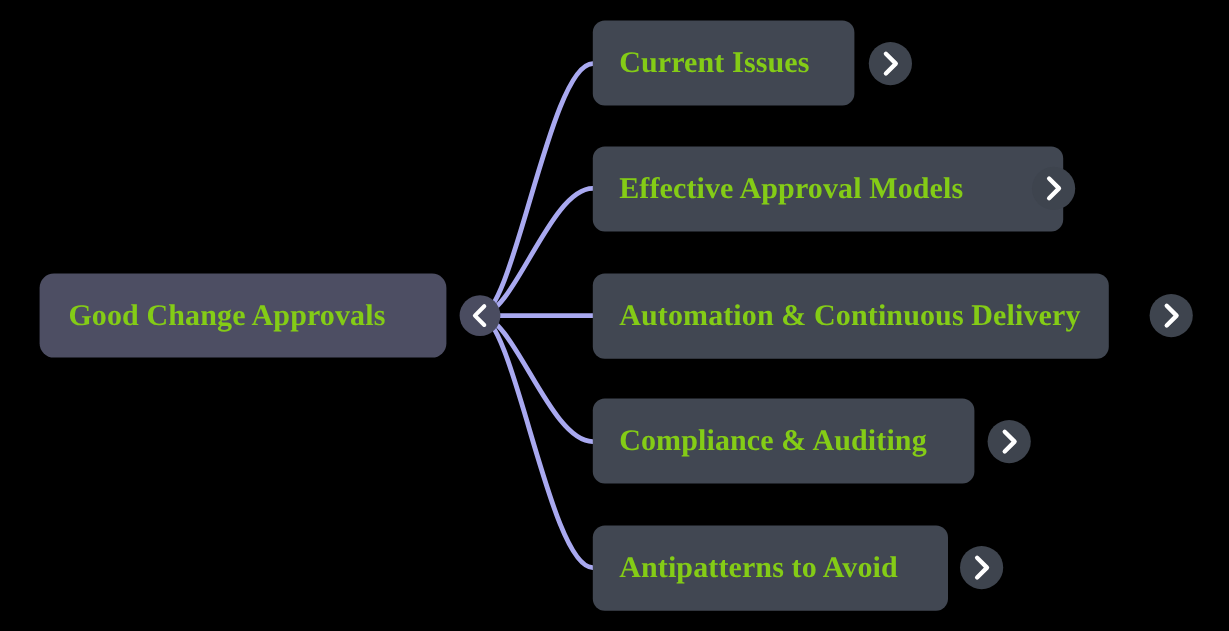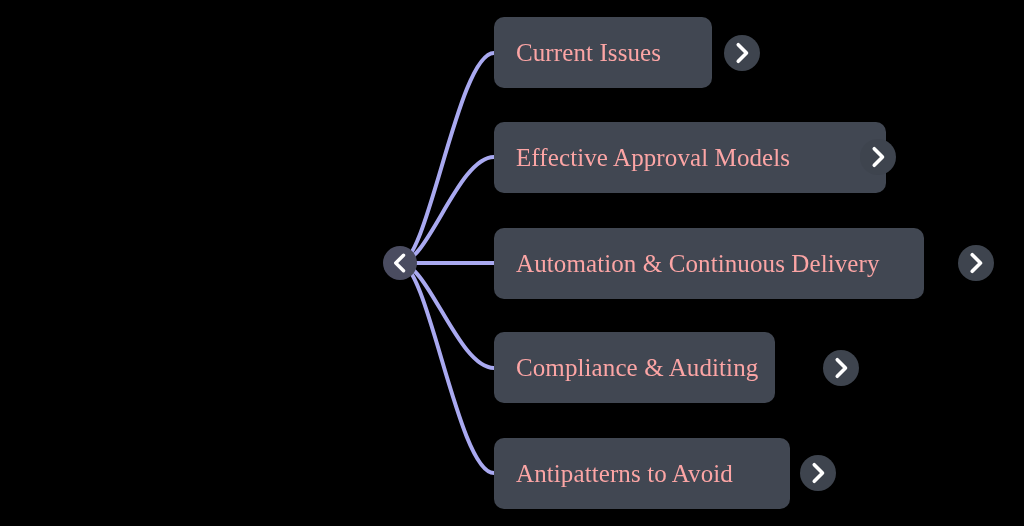--- a/index.html
+++ b/index.html
@@ -29,21 +29,22 @@
     display: flex;
     align-items: center;
     border-radius: 10px;
     color: #f4f4f6;
     white-space: nowrap;
   }
   .node-label {
     font-size: 25px;
     line-height: 1;
     letter-spacing: 0.1px;
-    color: #fca5a5;
+    color: #84cc16;
+    font-weight: bold;
   }
   .root-node {
     background: #4d4e63;
     border-radius: 12px;
     padding-left: 24px;
     padding-right: 24px;
   }
   .root-node .node-label {
     font-size: 25px;
   }
@@ -74,32 +75,35 @@
 <div id="canvas" style="background: rgb(0, 0, 0);">
 
   <svg id="links" width="1024" height="526" viewBox="0 0 1024 526">
       <path d="M400,263 C428.2,263 458.28,53 494,53" fill="none" stroke="#a9a9f0" stroke-width="4" stroke-linecap="round"></path>
       <path d="M400,263 C428.2,263 458.28,157 494,157" fill="none" stroke="#a9a9f0" stroke-width="4" stroke-linecap="round"></path>
       <path d="M400,263 L494,263" fill="none" stroke="#a9a9f0" stroke-width="4" stroke-linecap="round"></path>
       <path d="M400,263 C428.2,263 458.28,368 494,368" fill="none" stroke="#a9a9f0" stroke-width="4" stroke-linecap="round"></path>
       <path d="M400,263 C428.2,263 458.28,473 494,473" fill="none" stroke="#a9a9f0" stroke-width="4" stroke-linecap="round"></path>
     </svg>
 
+  <div class="node root-node" id="root-node" style="left: 33px; top: 228px; width: 339px; height: 70px; background: rgb(77, 78, 99);">
+    <span class="node-label">Good Change Approvals</span>
+  </div>
 
   <div id="children-layer">
       <div class="node child-node" style="left: 494px; top: 17px; width: 218px; height: 71px; background: rgb(65, 71, 82);">
         <span class="node-label">Current Issues</span>
       </div>
       <div class="node child-node" style="left: 494px; top: 122px; width: 392px; height: 71px; background: rgb(65, 71, 82);">
         <span class="node-label">Effective Approval Models</span>
       </div>
       <div class="node child-node" style="left: 494px; top: 228px; width: 430px; height: 71px; background: rgb(65, 71, 82);">
         <span class="node-label">Automation &amp; Continuous Delivery</span>
       </div>
-      <div class="node child-node" style="left: 494px; top: 332px; width: 281px; height: 71px; background: rgb(65, 71, 82);">
+      <div class="node child-node" style="left: 494px; top: 332px; width: 318px; height: 71px; background: rgb(65, 71, 82);">
         <span class="node-label">Compliance &amp; Auditing</span>
       </div>
       <div class="node child-node" style="left: 494px; top: 438px; width: 296px; height: 71px; background: rgb(65, 71, 82);">
         <span class="node-label">Antipatterns to Avoid</span>
       </div>
     </div>
   <div id="toggle-layer">
       <div class="toggle" style="left: 383px; top: 246px; width: 34px; height: 34px; background: rgb(74, 76, 96);">
         <svg width="34" height="34" viewBox="0 0 24 24">
           <path d="M14.5 6.5 L9 12 L14.5 17.5" fill="none" stroke="#ffffff" stroke-width="2.4" stroke-linecap="round" stroke-linejoin="round"></path>

